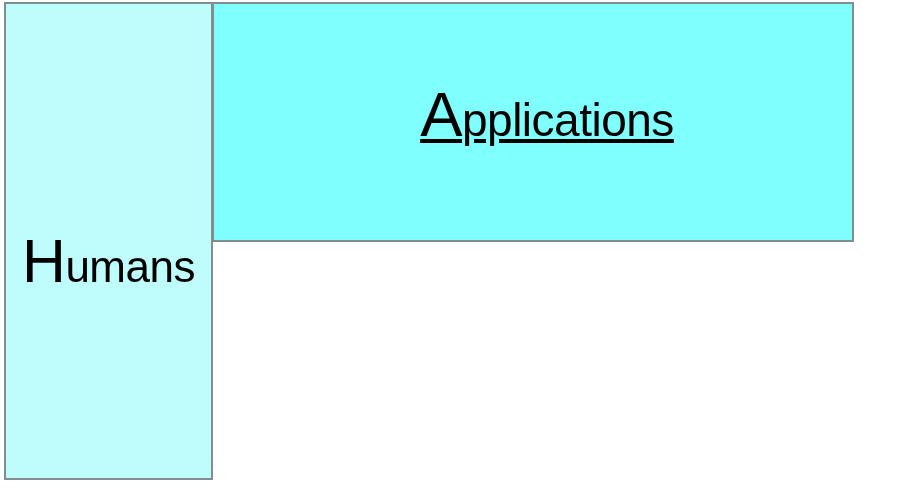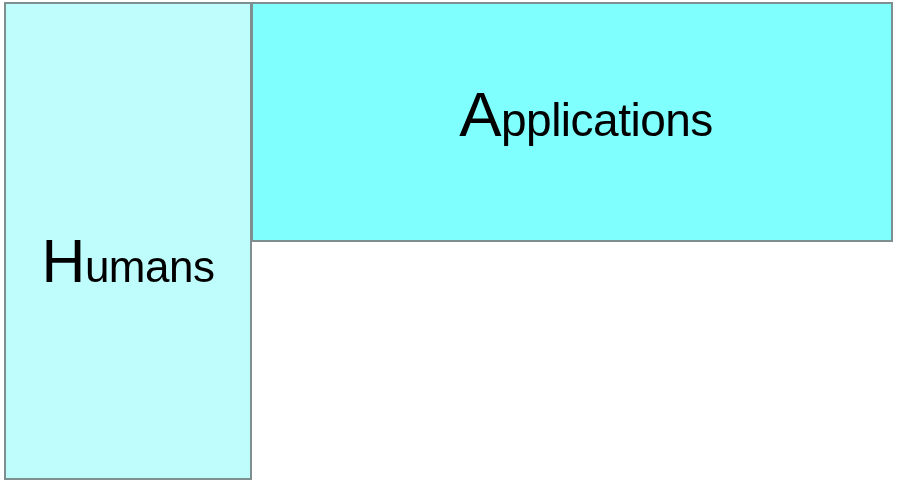--- a/index.html
+++ b/index.html
@@ -30,21 +30,21 @@
     box-sizing: border-box;
     position: relative;
     display: flex;
     align-items: center;
     justify-content: center;
     overflow: hidden;
   }
 
   
   #cell-humans {
-    width: 248px;
+    width: 209px;
     height: 478px;
     background: #bffcfc;
     border: 2px solid #7f8f8f;
     border-right-width: 2px;
   }
 
   
   #right-stack {
     width: 641px;
     height: 478px;
@@ -90,20 +90,21 @@
     vertical-align: baseline;
   }
 
   #label-humans {
     font-size: 44px;
     transform: translateY(20px);
   }
   #label-applications {
     font-size: 46px;
     transform: translate(14px, -7px);
+    text-decoration: underline;
   }
   #label-platforms {
     font-size: 46px;
     transform: translate(4px, 0px);
   }
 </style>
 </head>
 <body>
 
 <div id="diagram-root">

